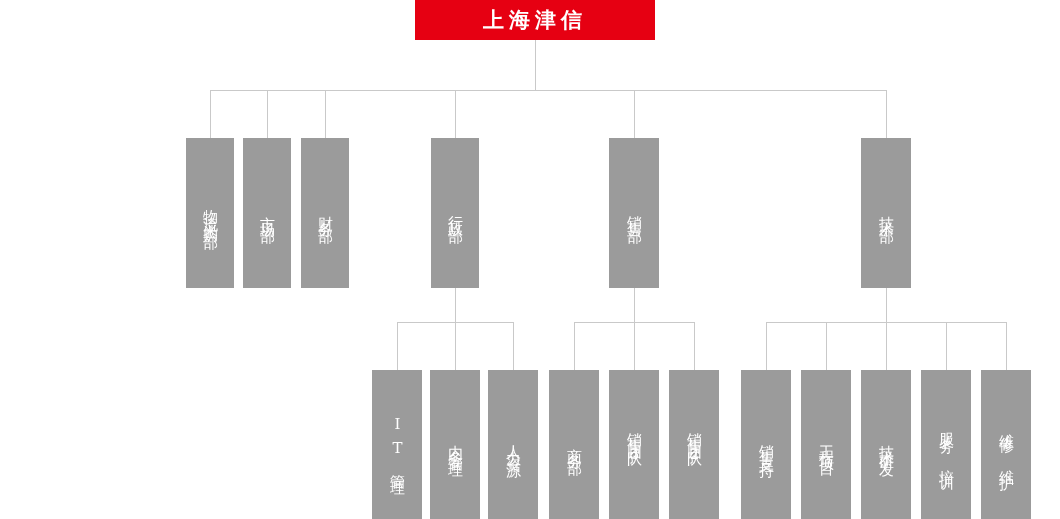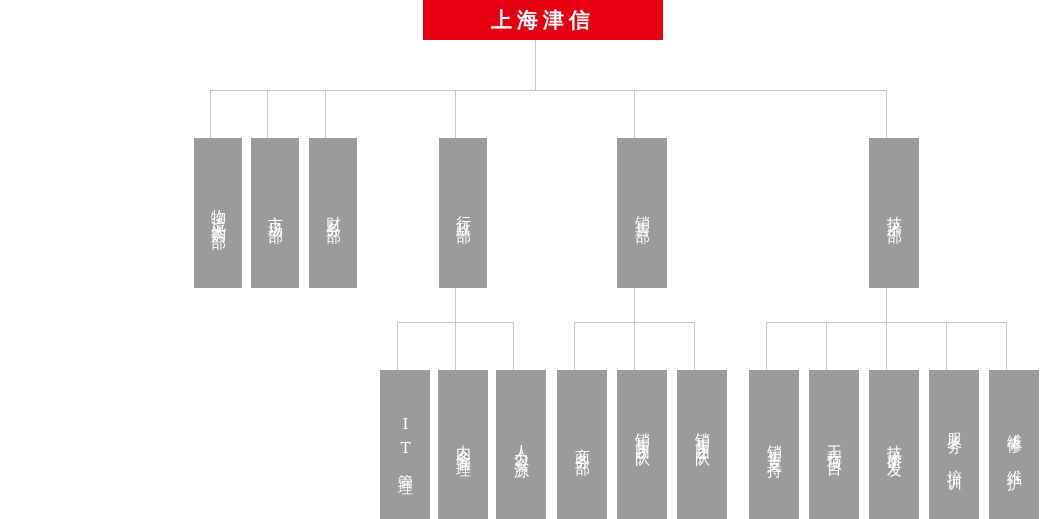--- a/index.html
+++ b/index.html
@@ -21,21 +21,20 @@
   }
   .line.h { height: 1px; }
   .line.v { width: 1px; }
   .node {
     position: absolute;
     display: flex;
     align-items: center;
     justify-content: center;
     color: var(--node-text, #ffffff);
     text-align: left;
-    margin-left: 8px;
   }
   .node.root {
     background: var(--root-bg, #e60012);
     font-size: 21px;
     font-weight: bold;
     letter-spacing: 5px;
   }
   .node.dept, .node.sub {
     background: var(--node-bg, #9b9b9b);
     writing-mode: vertical-lr;

